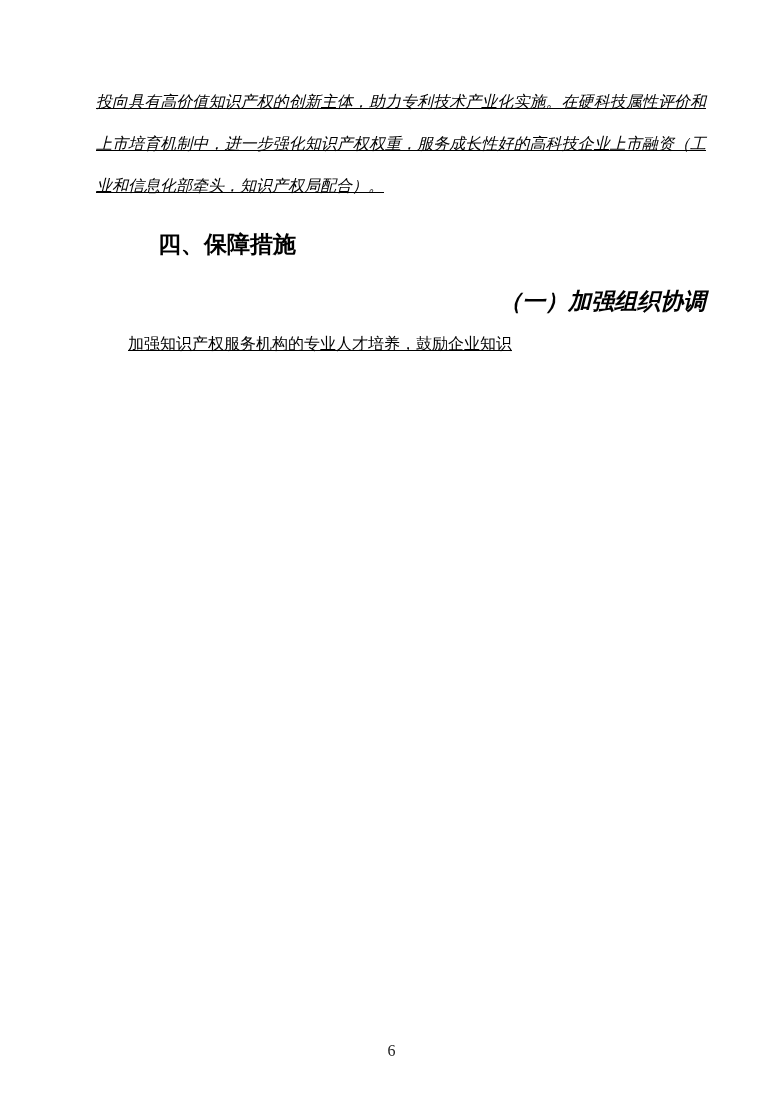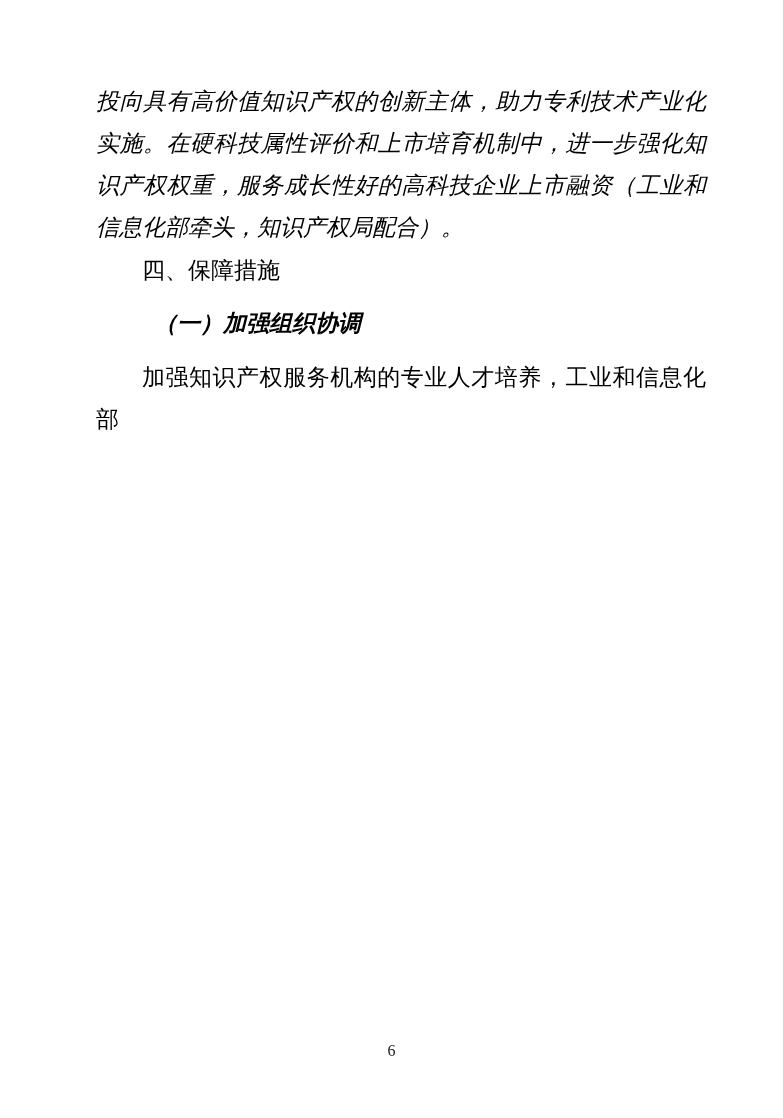--- a/index.html
+++ b/index.html
@@ -17,54 +17,55 @@
     color: #000000;
   }
   .text-block {
     position: absolute;
     left: 96px;
     top: 81px;
     width: 610px;
   }
   .para {
     margin: 0;
-    font-size: 23px;
+    font-size: 16px;
     line-height: 42px;
     text-align: justify;
     text-justify: inter-character;
     text-indent: 2em;
     word-break: break-all;
+    text-decoration: underline;
   }
   .para.no-indent {
     text-indent: 0;
   }
   
   .kaiti {
     font-style: italic;
   }
   .seg-bold {
     font-weight: bold;
   }
   .heading-1 {
-    margin: 0;
+    margin: 16px;
     font-size: 23px;
     line-height: 42px;
     text-indent: 2em;
     font-family: "Liberation Sans", "DejaVu Sans", sans-serif;
-    font-weight: normal;
+    font-weight: bold;
     text-align: left;
   }
   .heading-2 {
-    margin: 12px;
+    margin: 0;
     font-size: 23px;
     line-height: 42px;
     text-indent: 2em;
     font-weight: bold;
     font-style: italic;
-    text-align: left;
+    text-align: right;
   }
   .page-number {
     position: absolute;
     left: 0;
     right: 0;
     top: 1042px;
     text-align: center;
     font-size: 16px;
     line-height: 18px;
     color: #222222;
@@ -78,18 +79,18 @@
 
     <p class="para no-indent kaiti"><span>投向具有高价值知识产权的创新主体，助力专利技术产业化实施。在硬科技属性评价和上市培育机制中，进一步强化知识产权权重，服务成长性好的高科技企业上市融资（工业和信息化部牵头，知识产权局配合）。</span></p>
 
 
     <h2 class="heading-1">四、保障措施</h2>
 
     <h3 class="heading-2">（一）加强组织协调</h3>
 
 
 
-    <p class="para"><span>加强知识产权服务机构的专业人才培养，工业和信息化部</span></p>
+    <p class="para"><span>加强知识产权服务机构的专业人才培养，鼓励企业知识</span></p>
 
   </div>
 
   <div class="page-number">6</div>
 </div>
 
 </body></html>

